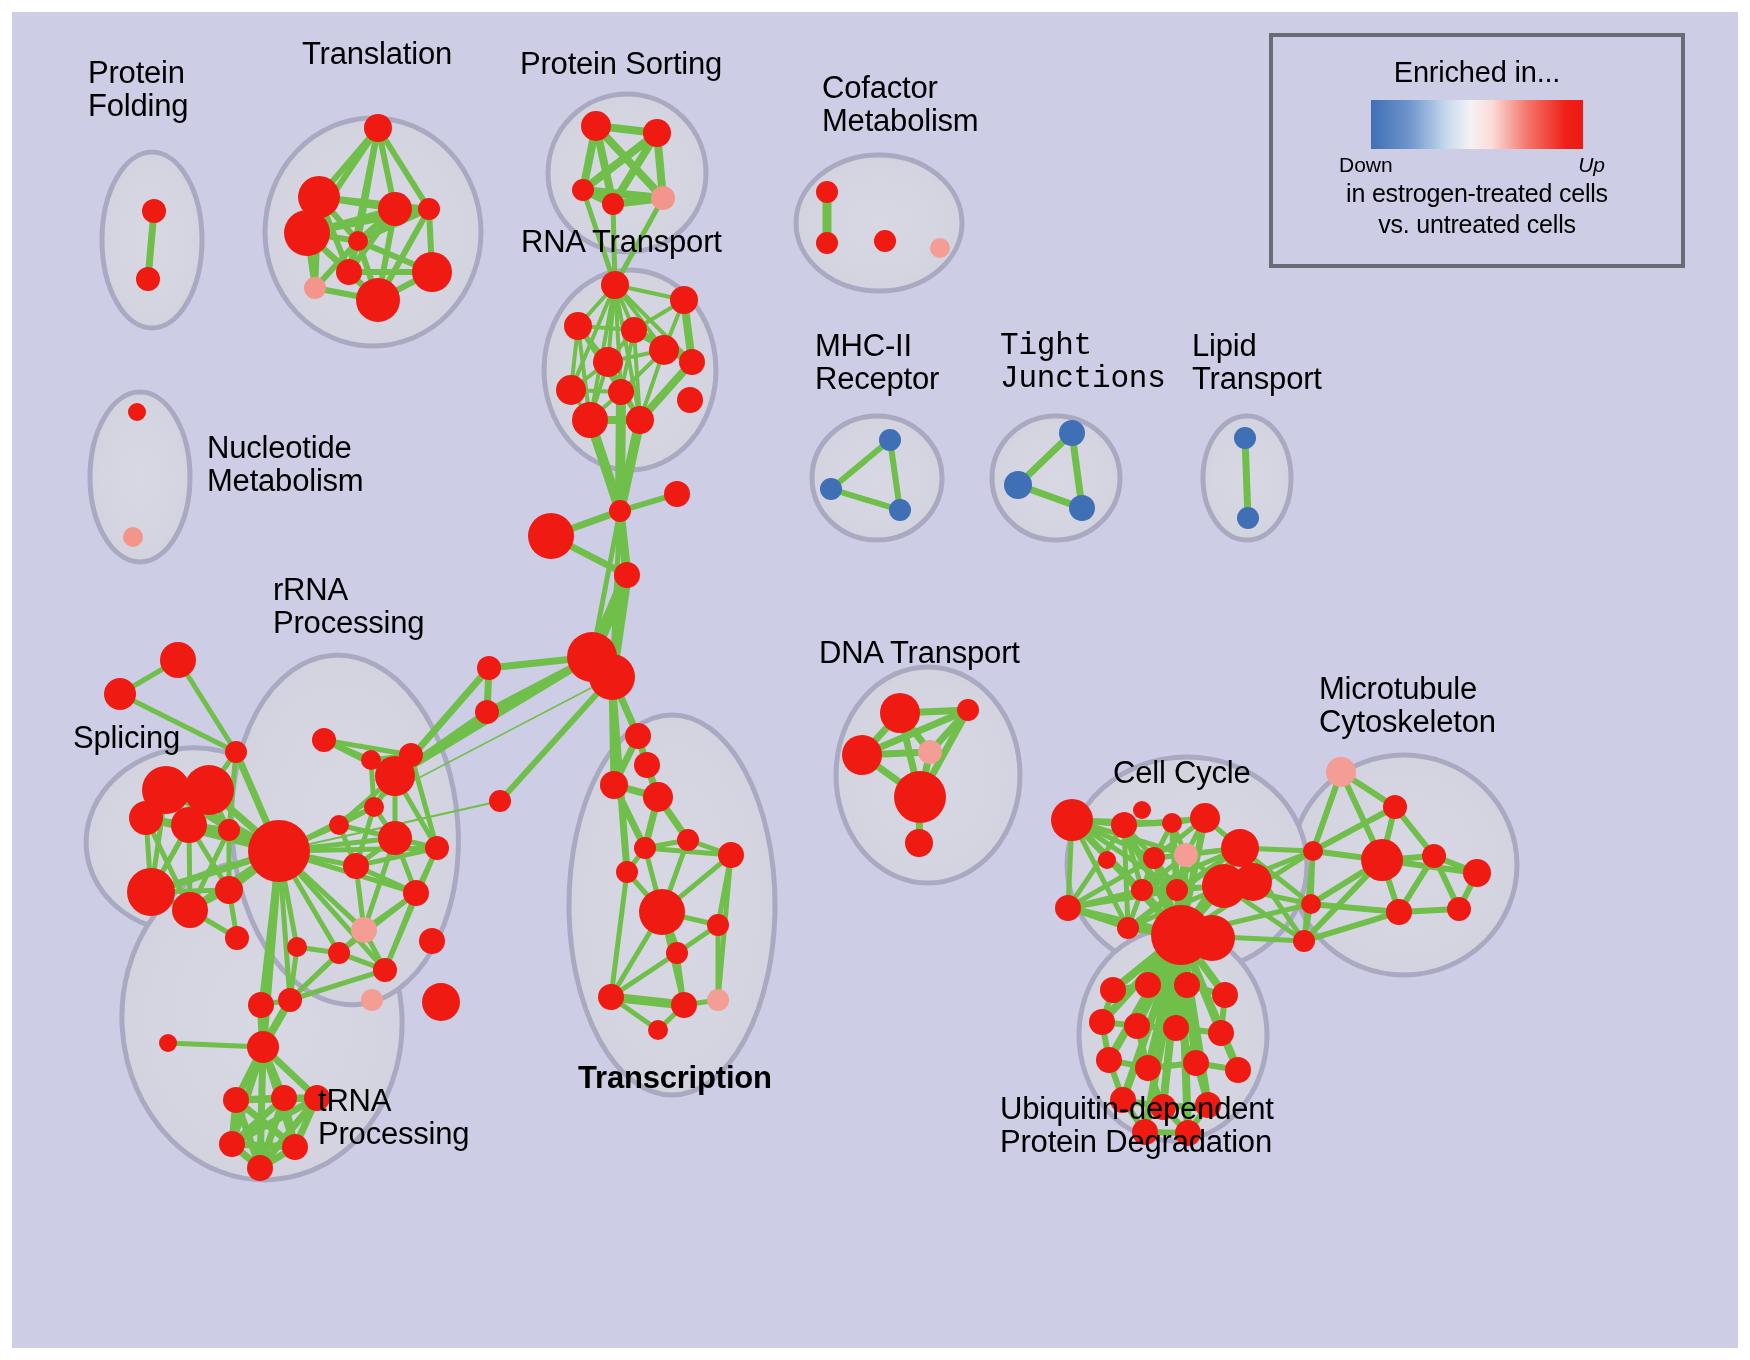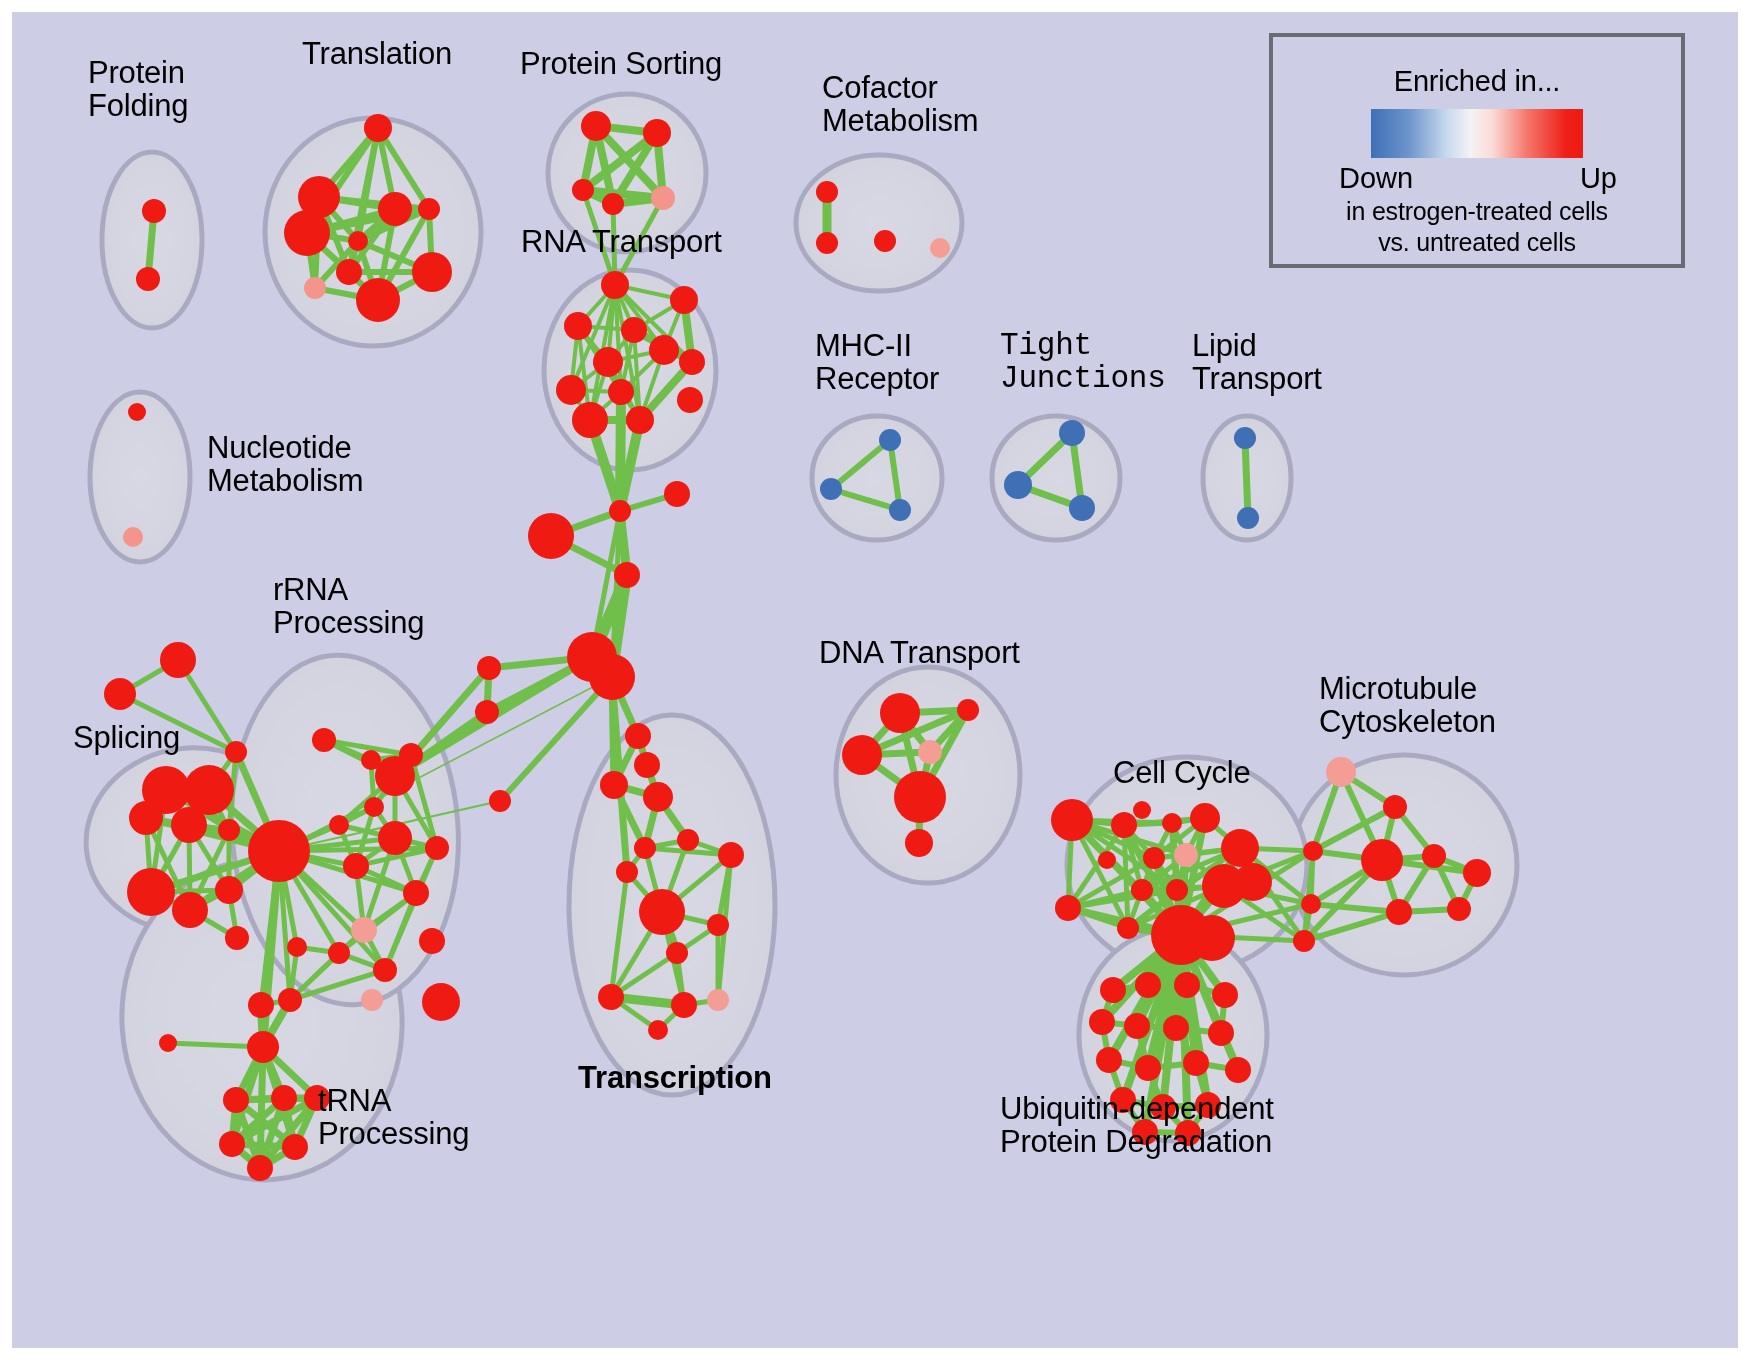--- a/index.html
+++ b/index.html
@@ -32,33 +32,33 @@
   #legend {
     position: absolute;
     left: 1269px; top: 33px;
     width: 416px; height: 235px;
     background: #cdcde5;
     border: 4px solid #6b6b73;
     box-sizing: border-box;
     display: flex; flex-direction: column; align-items: center;
   }
   #legend-title {
-    font-size: 29px; color: #000; margin-top: 28px; letter-spacing: -0.2px;
+    font-size: 29px; color: #000; margin-top: 19px; letter-spacing: -0.2px;
   }
   #legend-bar {
     width: 212px; height: 49px; margin-top: 11px;
     background: linear-gradient(to right, #3f6fb5 0%, #6e95cc 18%, #c9daee 36%, #f4f2f4 47%,
                                 #fbdcd8 57%, #f4756a 74%, #ee2018 92%, #ef1a12 100%);
   }
   #legend-ends {
     width: 300px; display: flex; justify-content: space-between;
-    margin-top: 4px; font-size: 29px; color: #000; align-items: flex-end;
+    margin-top: 4px; font-size: 21px; color: #000; align-items: flex-end;
   }
   #legend-ends span:first-child { margin-left: 12px; }
-  #legend-ends span:last-child { margin-right: 10px; }
+  #legend-ends span:last-child { margin-right: 22px; font-style: italic; }
   .legend-sub { font-size: 25px; color: #000; margin-top: 2px; letter-spacing: -0.2px; }
 </style>
 </head>
 <body>
 
 <div id="stage">
   <div id="panel"></div>
 
   <svg id="netsvg" viewBox="0 0 1750 1360">
     <defs>

